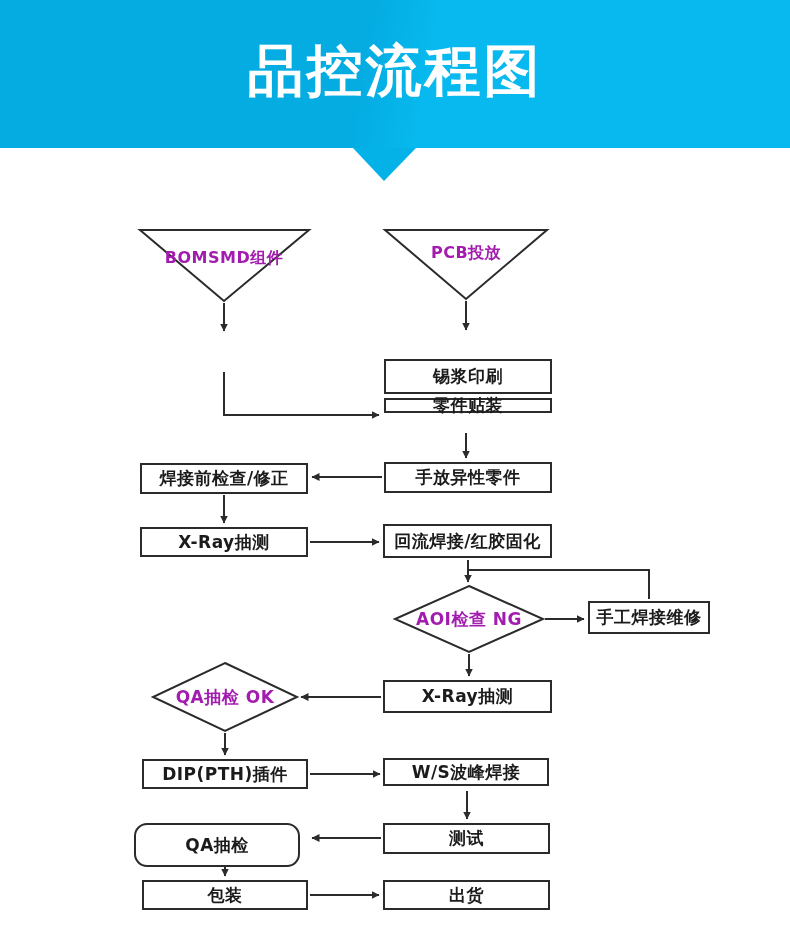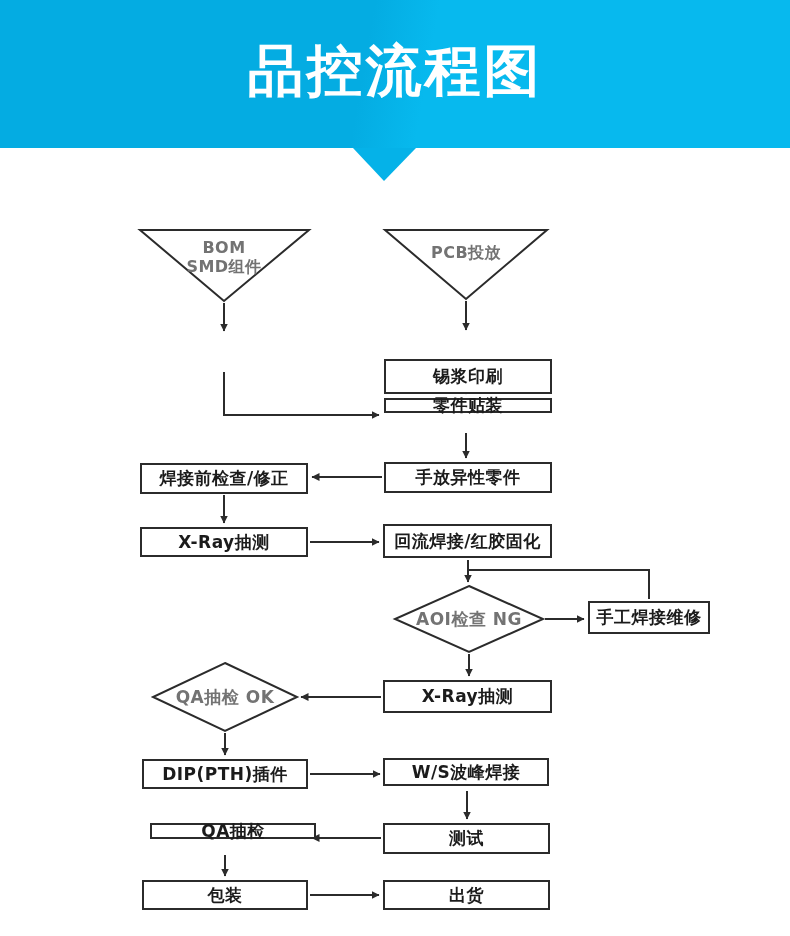--- a/index.html
+++ b/index.html
@@ -53,27 +53,27 @@
     justify-content: center;
     font-size: 17px;
     font-weight: bold;
     color: #1b1b1b;
     white-space: nowrap;
     letter-spacing: 0.5px;
   }
   .shape-label {
     position: absolute;
     display: flex;
-    flex-direction: column;
+    flex-direction: row;
     align-items: center;
     justify-content: center;
     text-align: center;
     font-size: 16px;
     font-weight: bold;
-    color: #737373;
+    color: #a21caf;
     line-height: 19px;
     white-space: nowrap;
     letter-spacing: 0.5px;
   }
 </style>
 </head>
 <body>
 
 <div class="screen">
 
@@ -128,18 +128,18 @@
   <div class="node" style="left:384px; top:334px; width:168px; height:35px;margin-top:25px;">锡浆印刷</div>
   <div class="node" style="left:384px; top:398px; width:168px; height:15px;">零件贴装</div>
   <div class="node" style="left:140px; top:463px; width:168px; height:31px;">焊接前检查/修正</div>
   <div class="node" style="left:384px; top:462px; width:168px; height:31px;">手放异性零件</div>
   <div class="node" style="left:140px; top:527px; width:168px; height:30px;">X-Ray抽测</div>
   <div class="node" style="left:383px; top:524px; width:169px; height:34px;">回流焊接/红胶固化</div>
   <div class="node" style="left:588px; top:601px; width:122px; height:33px;">手工焊接维修</div>
   <div class="node" style="left:383px; top:680px; width:169px; height:33px;">X-Ray抽测</div>
   <div class="node" style="left:142px; top:759px; width:166px; height:30px;">DIP(PTH)插件</div>
   <div class="node" style="left:383px; top:758px; width:166px; height:28px;">W/S波峰焊接</div>
-  <div class="node" style="left:150px; top:823px; width:166px; height:16px;">QA抽检</div>
+  <div class="node" style="left:134px; top:823px; width:166px; height:44px;border-radius:13px;">QA抽检</div>
   <div class="node" style="left:383px; top:823px; width:167px; height:31px;">测试</div>
   <div class="node" style="left:142px; top:880px; width:166px; height:30px;">包装</div>
   <div class="node" style="left:383px; top:880px; width:167px; height:30px;">出货</div>
 
 </div>
 
 </body></html>

